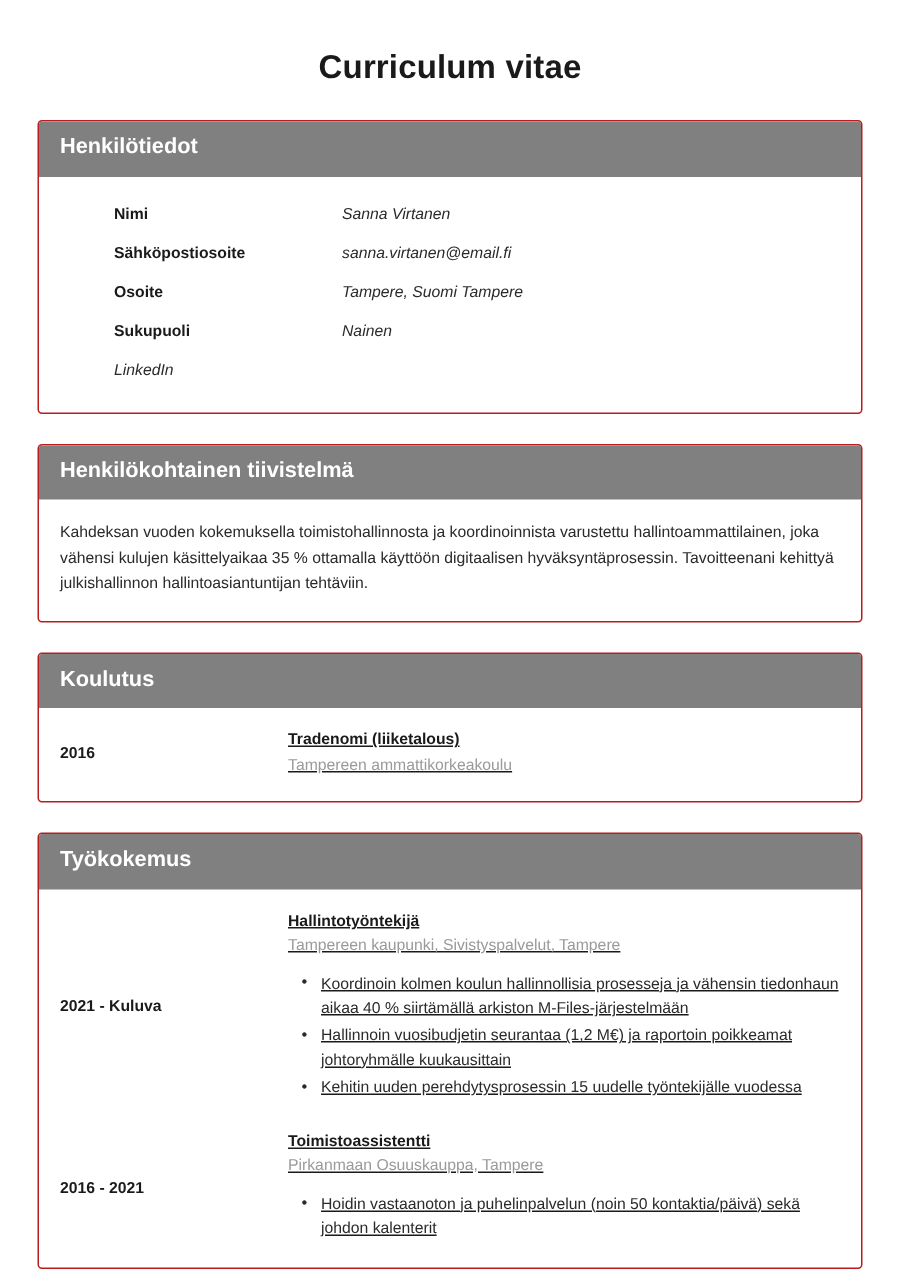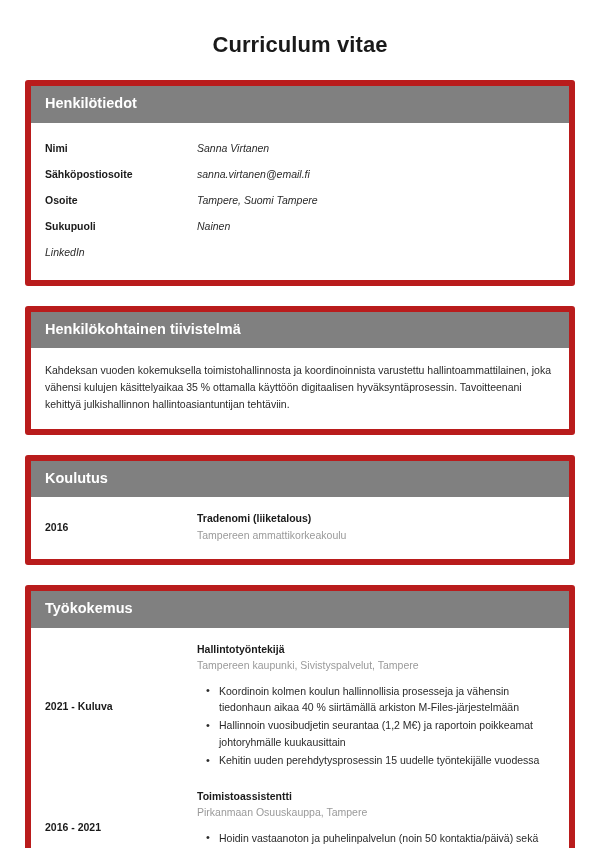--- a/index.html
+++ b/index.html
@@ -29,21 +29,21 @@
     color: #1a1a1a;
     letter-spacing: 0.1px;
     margin: 0;
     padding: 32px 0 23px 0;
     line-height: 1.15;
   }
 
   
   .card {
     background: #ffffff;
-    border: 6px solid #b91c1c;
+    border: 1px solid #b91c1c;
     border-radius: 3px;
     margin-bottom: 20px;
     overflow: hidden;
   }
   .card-header {
     background: #808080;
     color: #ffffff;
     font-size: 14.5px;
     font-weight: bold;
     padding: 9px 14px 10px 14px;
@@ -51,20 +51,21 @@
   }
   .card-body {
     padding: 12px 14px 14px 14px;
   }
 
   
   .info-row {
     display: flex;
     align-items: center;
     padding: 6px 0 6px 0;
+    margin-left: 36px;
   }
   .info-label {
     width: 152px;
     flex: 0 0 152px;
     font-size: 10.5px;
     font-weight: bold;
     color: #1a1a1a;
     line-height: 1.35;
   }
   .info-value {
@@ -97,20 +98,21 @@
     flex: 0 0 152px;
     font-size: 10.5px;
     font-weight: bold;
     color: #1a1a1a;
     line-height: 1.4;
     padding-top: 1px;
   }
   .entry-main {
     flex: 1 1 auto;
     min-width: 0;
+    text-decoration: underline;
   }
   .entry-title {
     font-size: 10.5px;
     font-weight: bold;
     color: #1a1a1a;
     line-height: 1.45;
   }
   .entry-sub {
     font-size: 10.5px;
     color: #9a9a9a;

